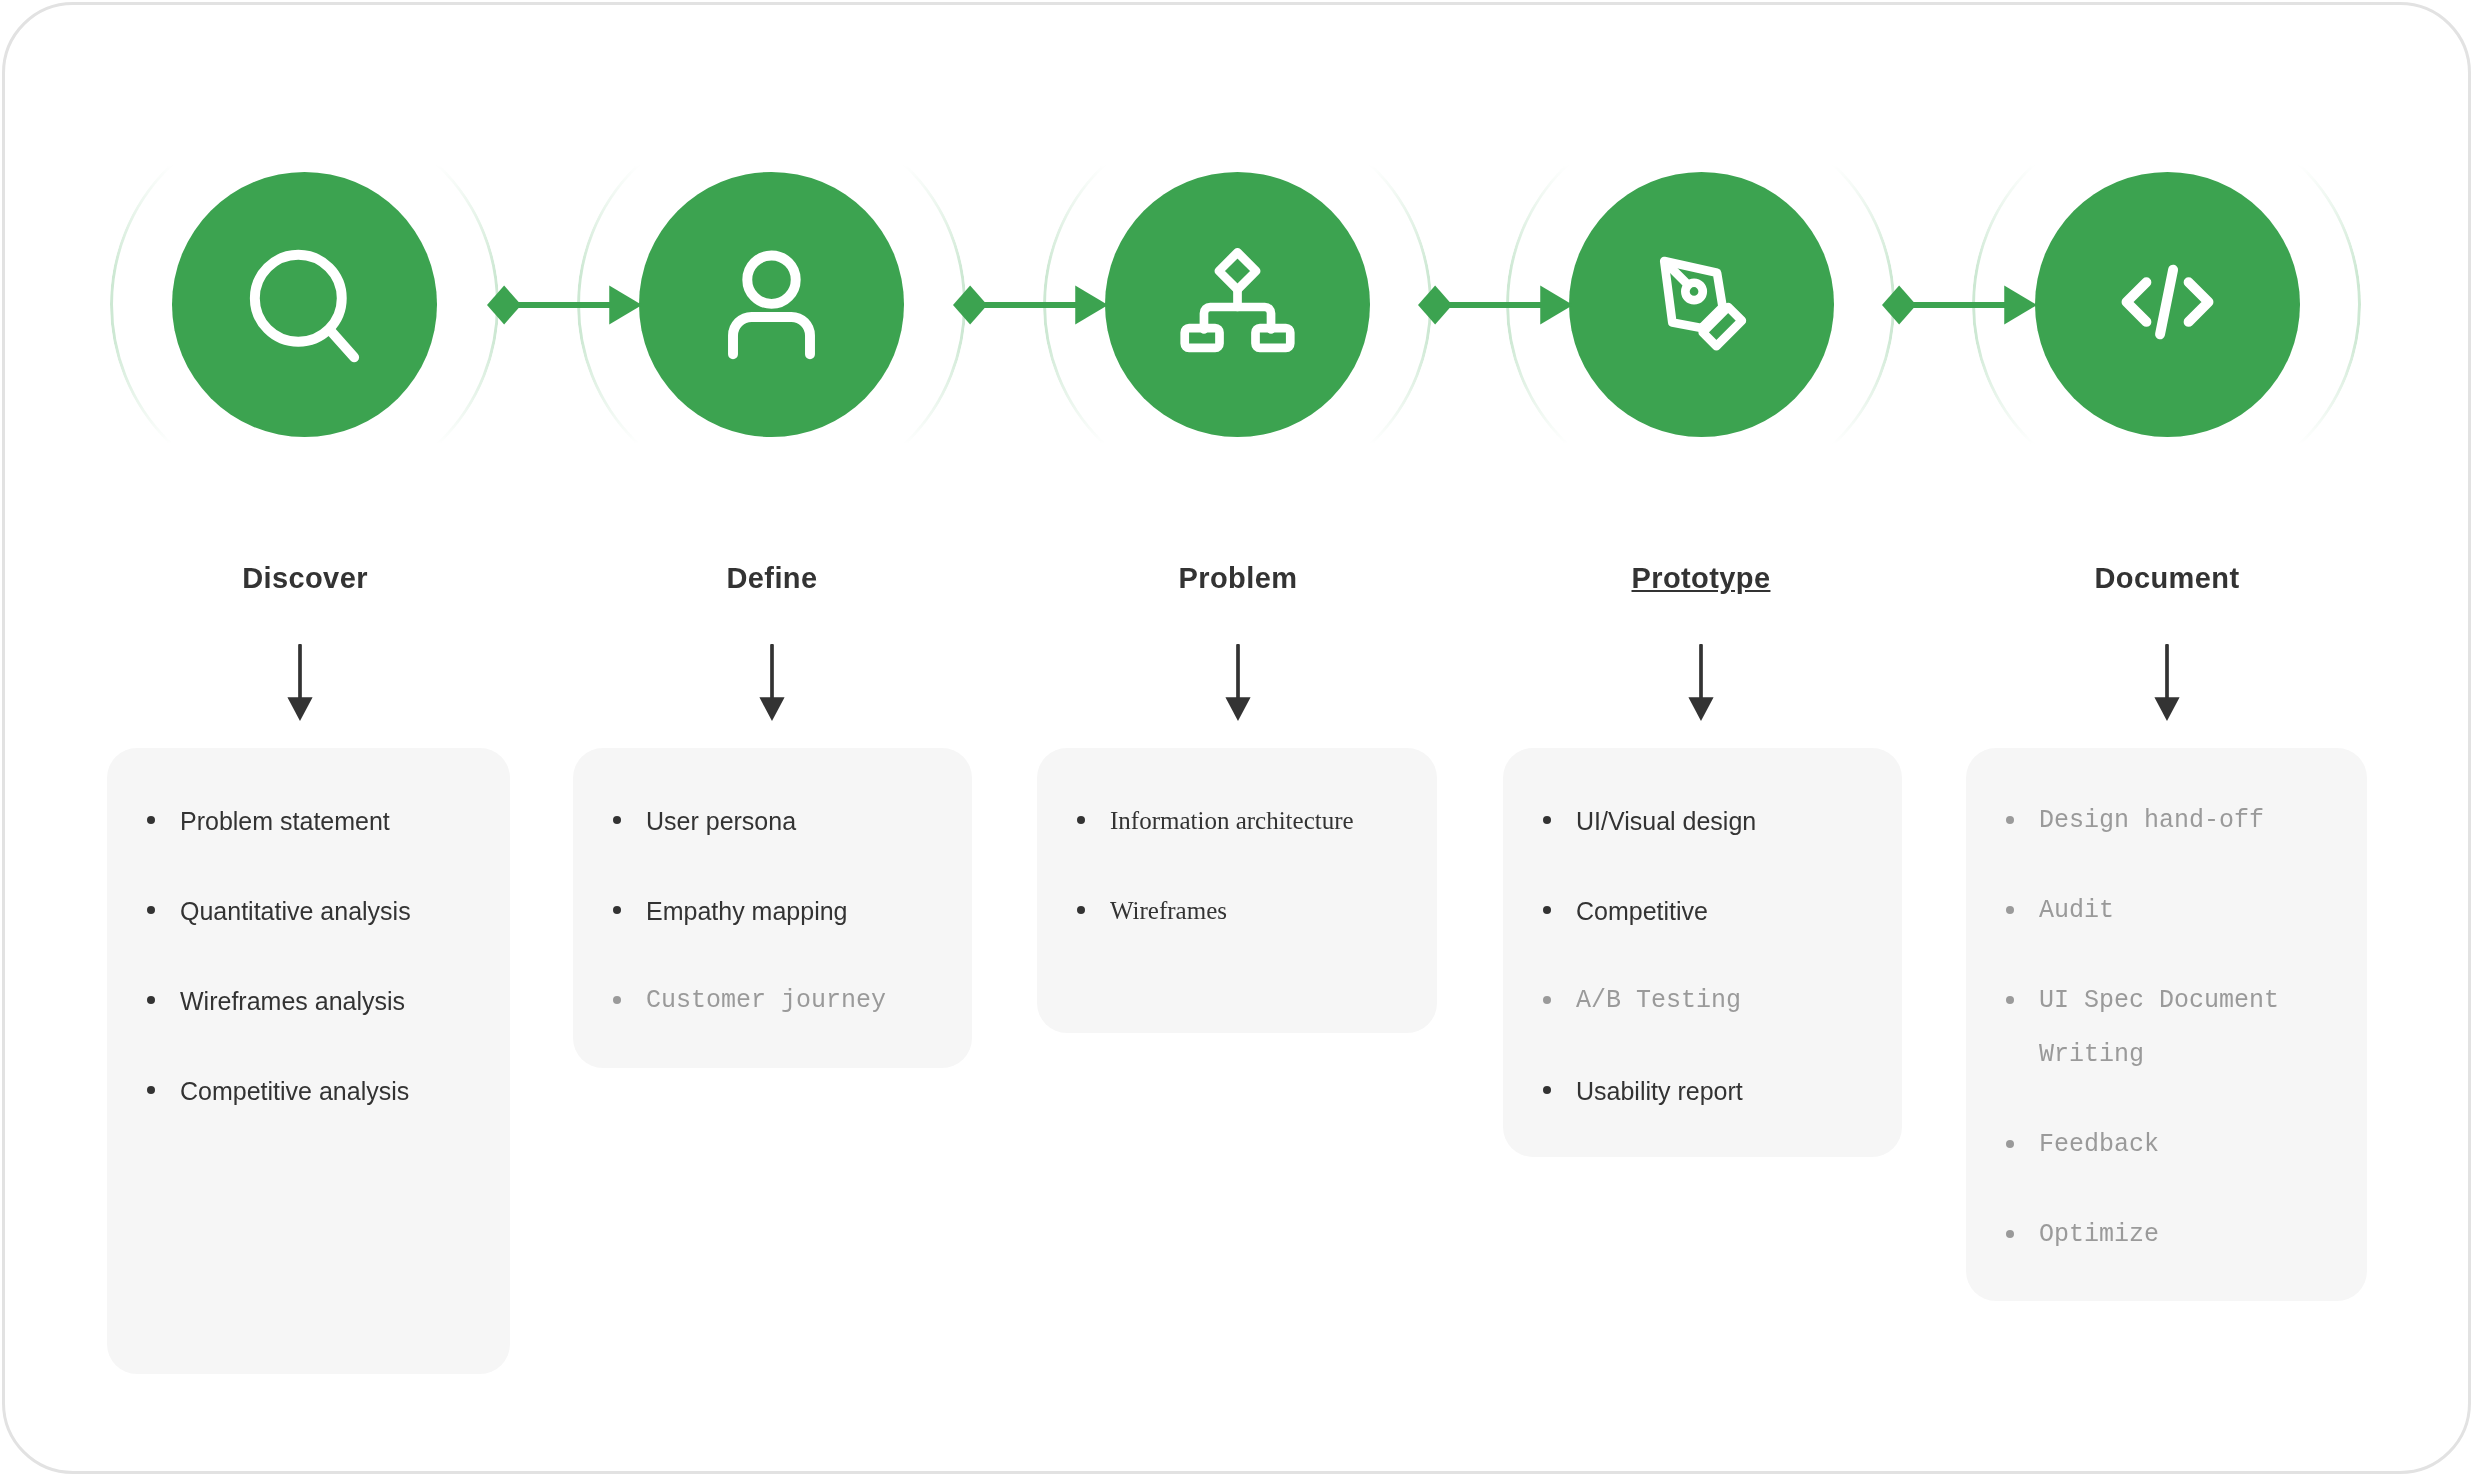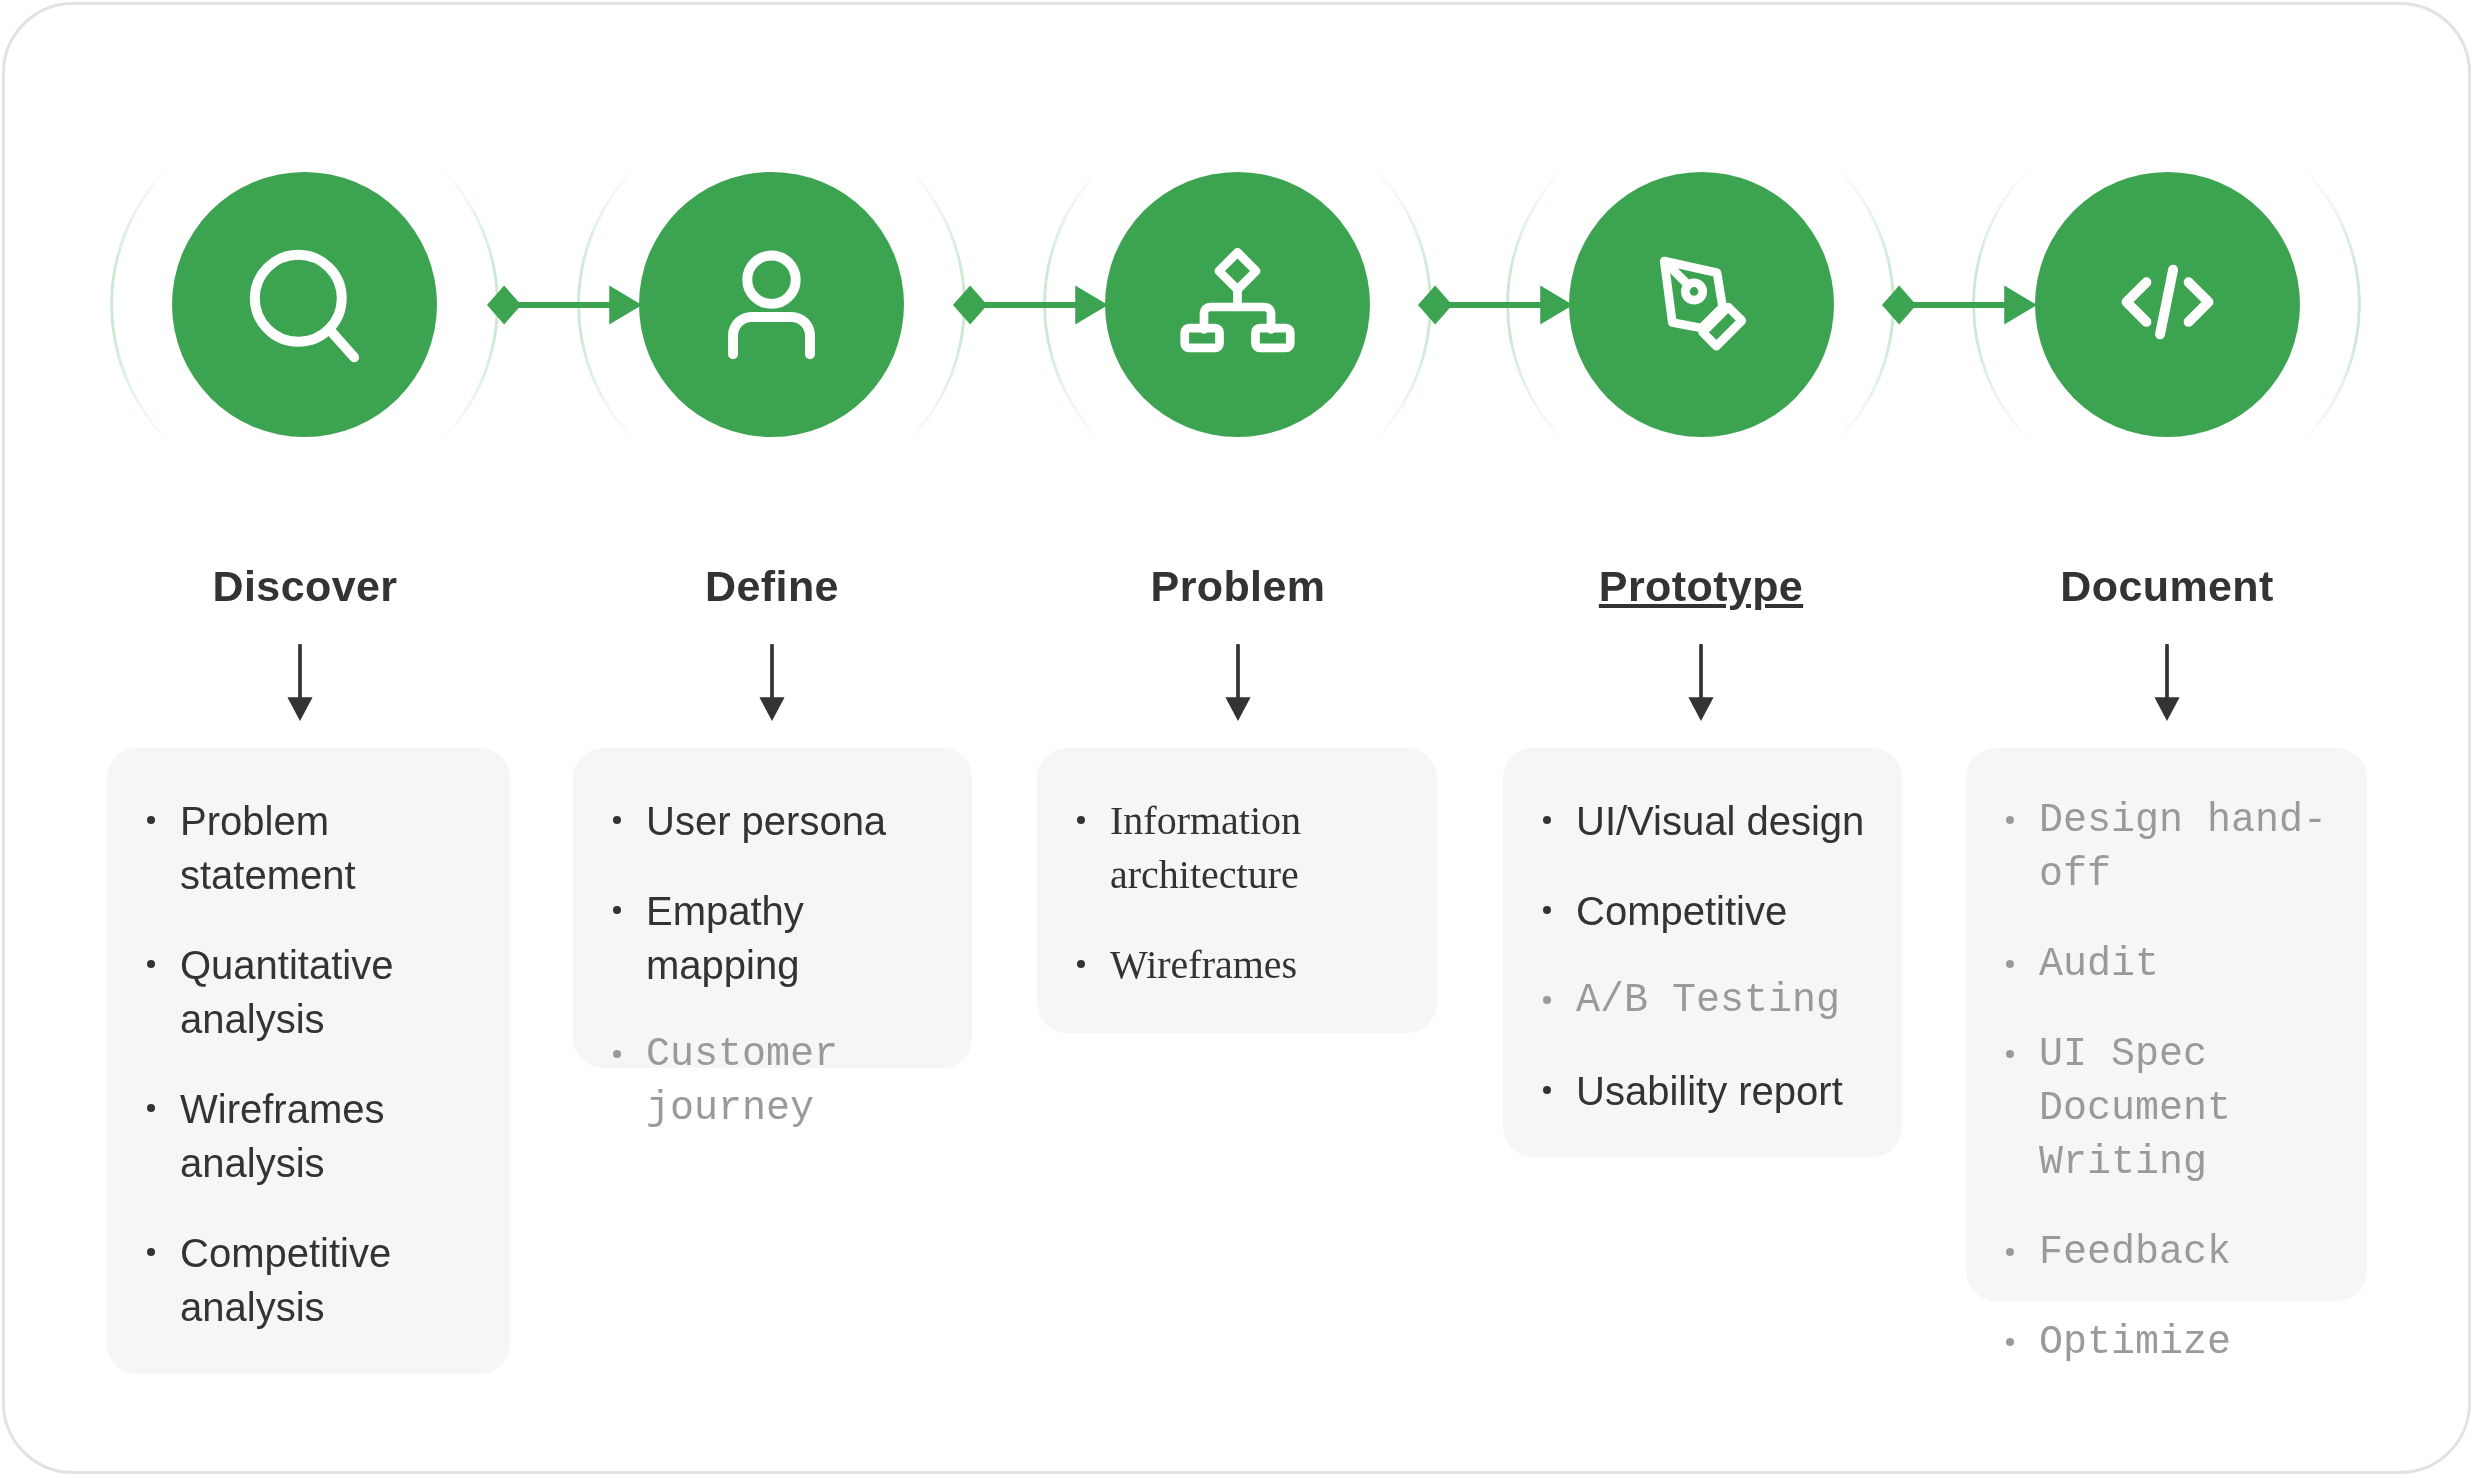--- a/index.html
+++ b/index.html
@@ -18,28 +18,28 @@
   .ring-clip { position: absolute; overflow: hidden; }
 
   .step-circle { position: absolute; width: 265px; height: 265px; border-radius: 50%;
                  background: var(--accent); display: flex; align-items: center; justify-content: center; }
   .step-circle svg { width: 149px; height: 149px; }
 
   .connector { position: absolute; height: 30px; }
   .connector svg { width: 100%; height: 100%; overflow: visible; }
 
   .step-title { position: absolute; width: 372px; text-align: center; font-weight: 700;
-                font-size: 43px; color: #333333; letter-spacing: 0.4px; }
+                font-size: 29px; color: #333333; letter-spacing: 0.4px; }
 
   .down-arrow { position: absolute; width: 30px; height: 77px; }
 
   .card { position: absolute; background: #f6f6f6; border-radius: 30px; box-sizing: border-box;
           padding: 46px 15px 30px 37px; }
   .card ul { list-style: none; margin: 0; padding: 0; }
-  .card li { position: relative; padding-left: 36px; font-size: 40px; line-height: 54px;
+  .card li { position: relative; padding-left: 36px; font-size: 25px; line-height: 54px;
              color: #333333; margin-bottom: 36px; }
   .card li:last-child { margin-bottom: 0; }
   .card li .dot { position: absolute; left: 3px; top: 22px; width: 8.2px; height: 8.2px; border-radius: 50%;
                   background: #333333; }
   .card li.muted { color: #9a9a9a; font-family: Liberation Mono, monospace; }
   .card li.muted .dot { background: #9a9a9a; }
 </style>
 </head>
 <body>
 

